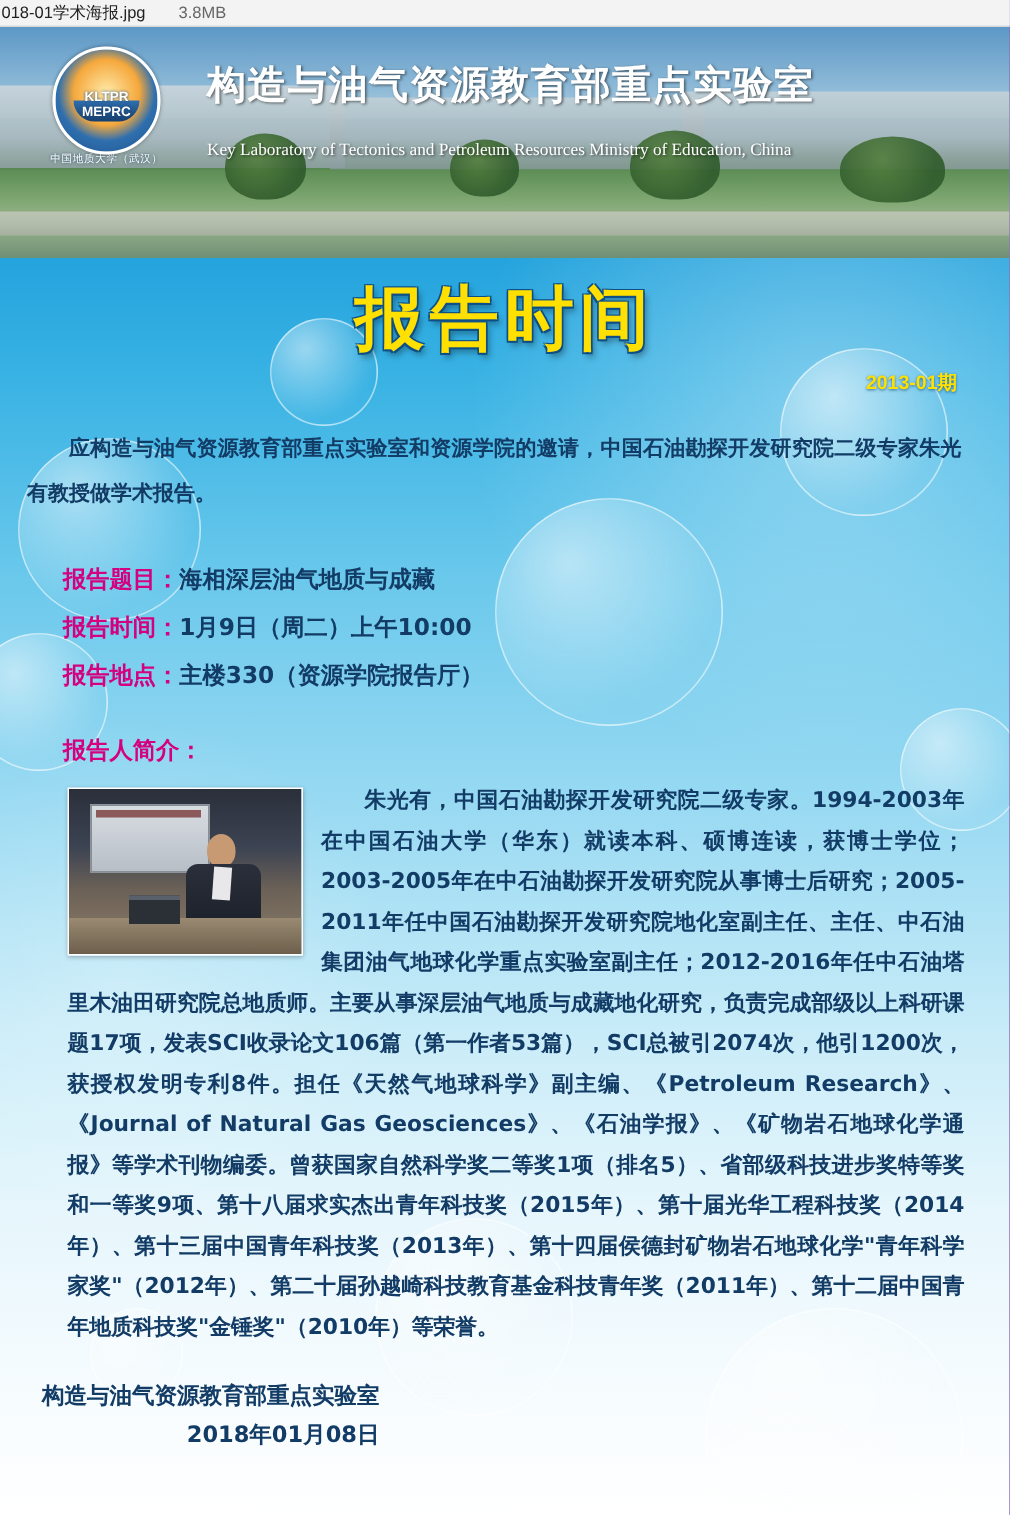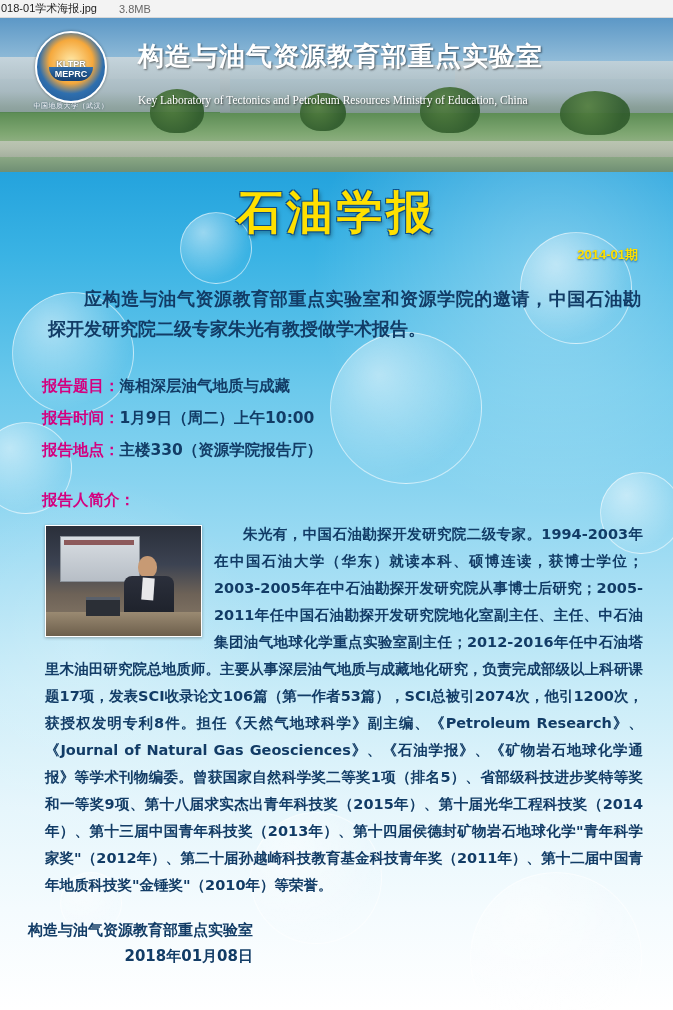--- a/index.html
+++ b/index.html
@@ -198,23 +198,23 @@
     margin-top: 2px;
     font-size: 13px;
     font-weight: bold;
     color: #ffe000;
     text-shadow: 0 1px 2px rgba(0,60,110,.7);
   }
 
   .intro {
     position: relative;
     z-index: 4;
-    margin: 20px 32px 0 48px;
-    font-family: "DejaVu Sans", sans-serif;
-    font-size: 18px;
+    margin: 20px 32px 0 18px;
+    font-family: "DejaVu Sans", sans-serif;
+    font-size: 14px;
     font-weight: bold;
     line-height: 30px;
     color: #123c66;
     text-indent: 2em;
     text-align: justify;
   }
 
   .meta {
     position: relative;
     z-index: 4;
@@ -372,24 +372,24 @@
     <div class="bubble" style="left:-20px;top:250px;width:90px;height:90px;"></div>
     <div class="bubble" style="left:330px;top:160px;width:150px;height:150px;"></div>
     <div class="bubble" style="left:520px;top:60px;width:110px;height:110px;"></div>
     <div class="bubble" style="left:600px;top:300px;width:80px;height:80px;"></div>
     <div class="bubble" style="left:250px;top:640px;width:130px;height:130px;"></div>
     <div class="bubble" style="left:470px;top:700px;width:170px;height:170px;"></div>
     <div class="bubble" style="left:60px;top:700px;width:60px;height:60px;"></div>
     <div class="bubble" style="left:180px;top:40px;width:70px;height:70px;"></div>
 
     <div class="poster-title">
-      <span class="t">石油学报</span>
-    </div>
-
-    <div class="issue">2014-01期</div>
+      <span class="t">报告时间</span>
+    </div>
+
+    <div class="issue">2013-01期</div>
 
     <div class="intro">应构造与油气资源教育部重点实验室和资源学院的邀请，中国石油勘探开发研究院二级专家朱光有教授做学术报告。</div>
 
     <div class="meta">
       <div class="row">
         <span class="lbl">报告题目：</span><span class="val">海相深层油气地质与成藏</span>
       </div>
       <div class="row">
         <span class="lbl">报告时间：</span><span class="val">1月9日（周二）上午10:00</span>
       </div>

